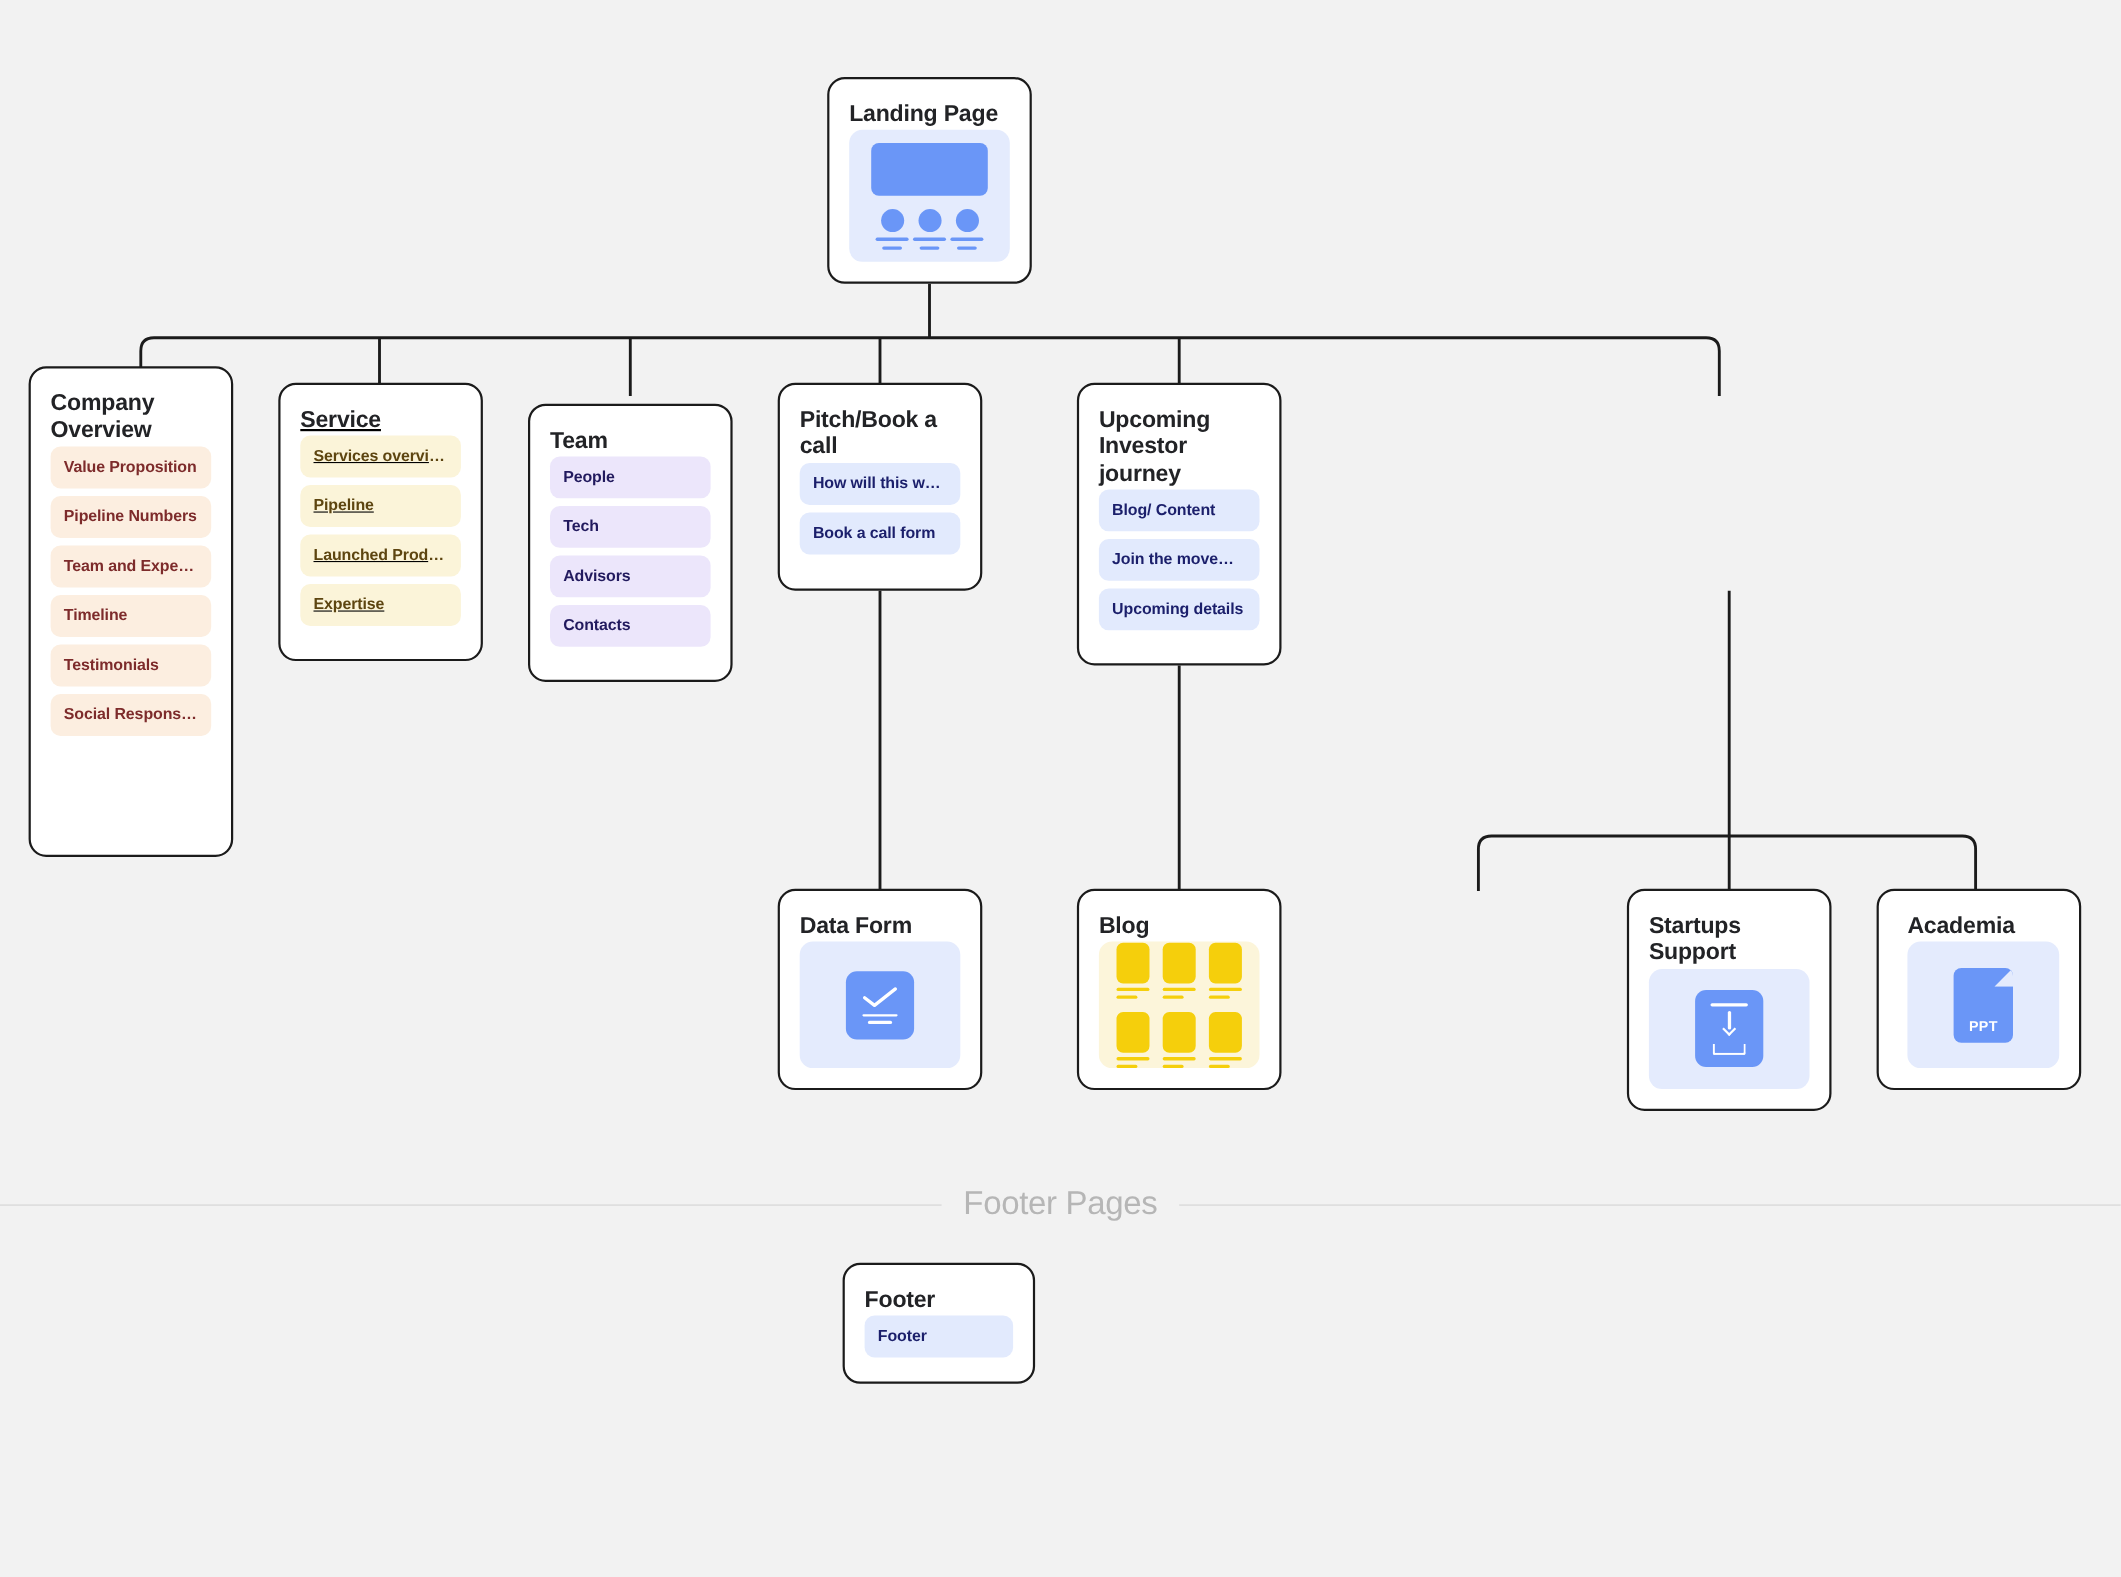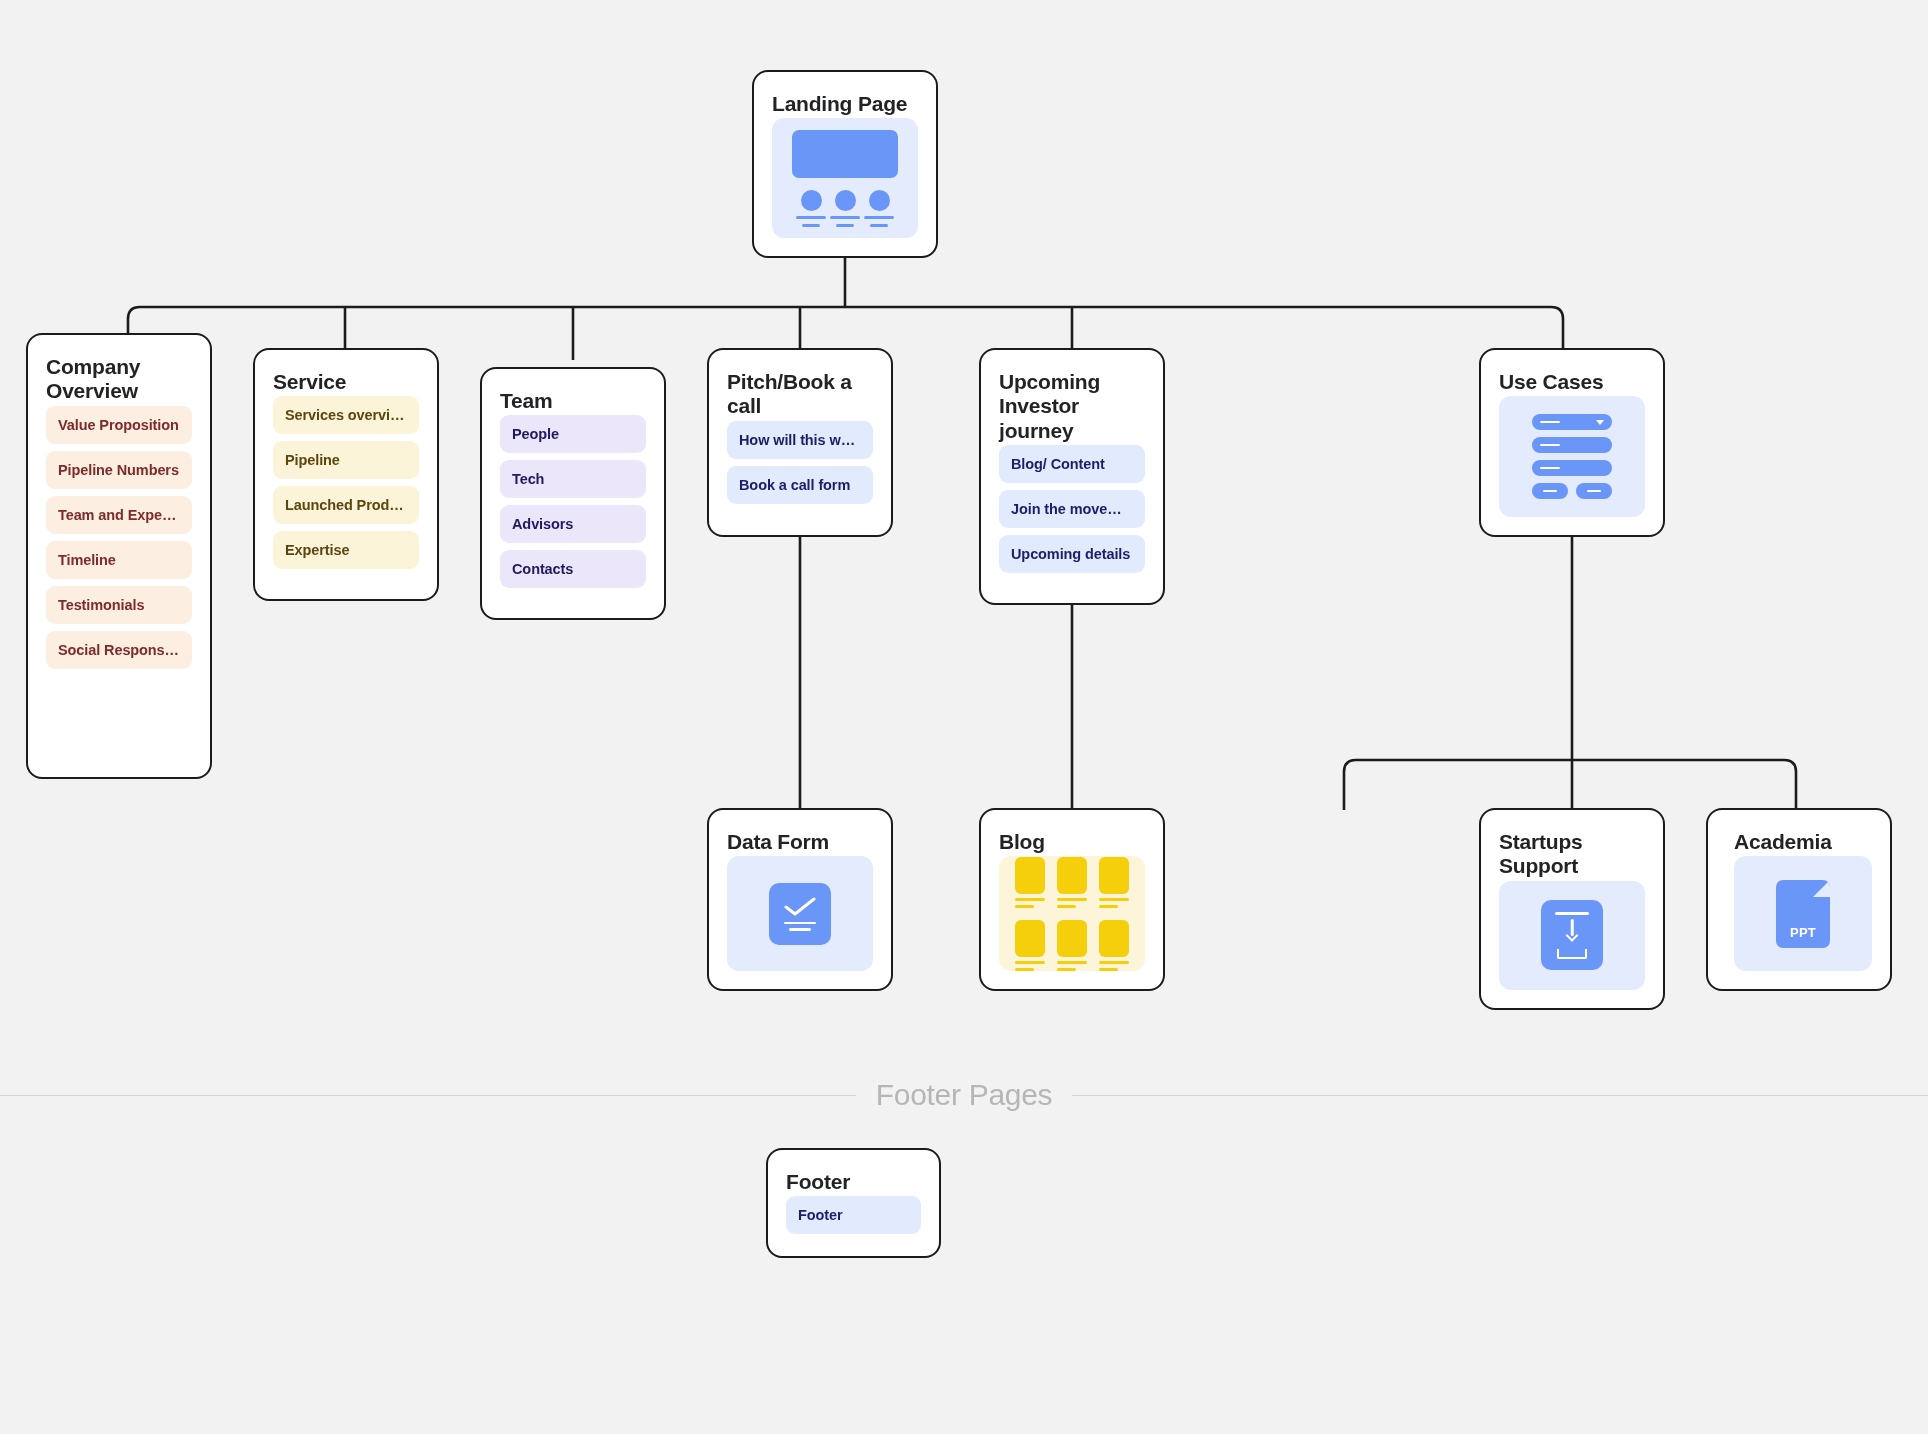--- a/index.html
+++ b/index.html
@@ -183,21 +183,21 @@
     <div class="pill-list">
       <div class="pill peach">Value Proposition</div>
       <div class="pill peach">Pipeline Numbers</div>
       <div class="pill peach">Team and Experts</div>
       <div class="pill peach">Timeline</div>
       <div class="pill peach">Testimonials</div>
       <div class="pill peach">Social Responsibil...</div>
     </div>
   </div>
 
-  <div class="card" style="left:253px; top:348px; width:186px; height:253px;">
+  <div class="card" style="left:253px; top:348px; width:186px; height:253px;text-decoration:underline;">
     <div class="card-title">Service</div>
     <div class="pill-list">
       <div class="pill yellow">Services overview</div>
       <div class="pill yellow">Pipeline</div>
       <div class="pill yellow">Launched Products</div>
       <div class="pill yellow">Expertise</div>
     </div>
   </div>
 
   <div class="card" style="left:480px; top:367px; width:186px; height:253px;">
@@ -220,45 +220,20 @@
 
   <div class="card" style="left:979px; top:348px; width:186px; height:257px;">
     <div class="card-title">Upcoming Investor journey</div>
     <div class="pill-list">
       <div class="pill blue">Blog/ Content</div>
       <div class="pill blue">Join the movement</div>
       <div class="pill blue">Upcoming details</div>
     </div>
   </div>
 
-  <div class="card" style="left:1479px; top:348px; width:186px; height:189px;">
-    <div class="card-title">Use Cases</div>
-    <div class="well">
-      <div class="uc-mock">
-        <div class="uc-bar w1">
-          <div class="tick"></div>
-            <div class="uc-chev"></div>
-        </div>
-        <div class="uc-bar w2">
-            <div class="tick"></div>
-          </div>
-        <div class="uc-bar w3">
-            <div class="tick"></div>
-          </div>
-        <div class="uc-small-row">
-          <div class="uc-bar s">
-              <div class="tick" style="width:14px"></div>
-            </div>
-          <div class="uc-bar s">
-              <div class="tick" style="width:14px"></div>
-            </div>
-        </div>
-      </div>
-    </div>
-  </div>
 
   <div class="card" style="left:707px; top:808px; width:186px; height:183px;">
     <div class="card-title">Data Form</div>
     <div class="well">
       <div class="df-sq">
         <svg width="34" height="20" viewBox="0 0 34 20">
           <path d="M3 10 L12 17 L31 2" fill="none" stroke="#fff" stroke-width="3" stroke-linecap="round" stroke-linejoin="round"></path>
         </svg>
         <div class="df-lines">
           <div class="df-l1"></div>

